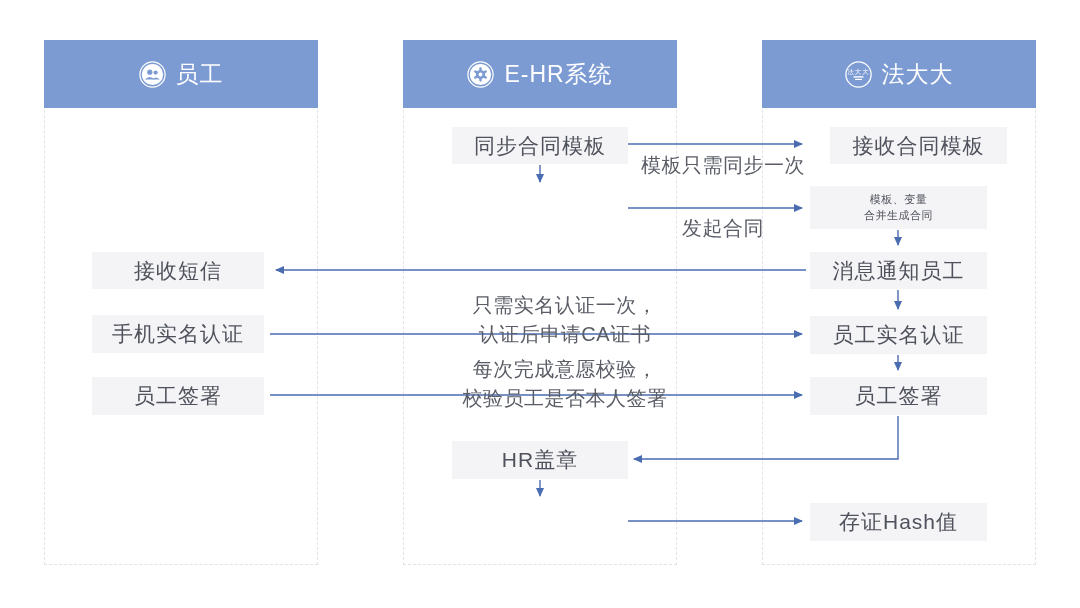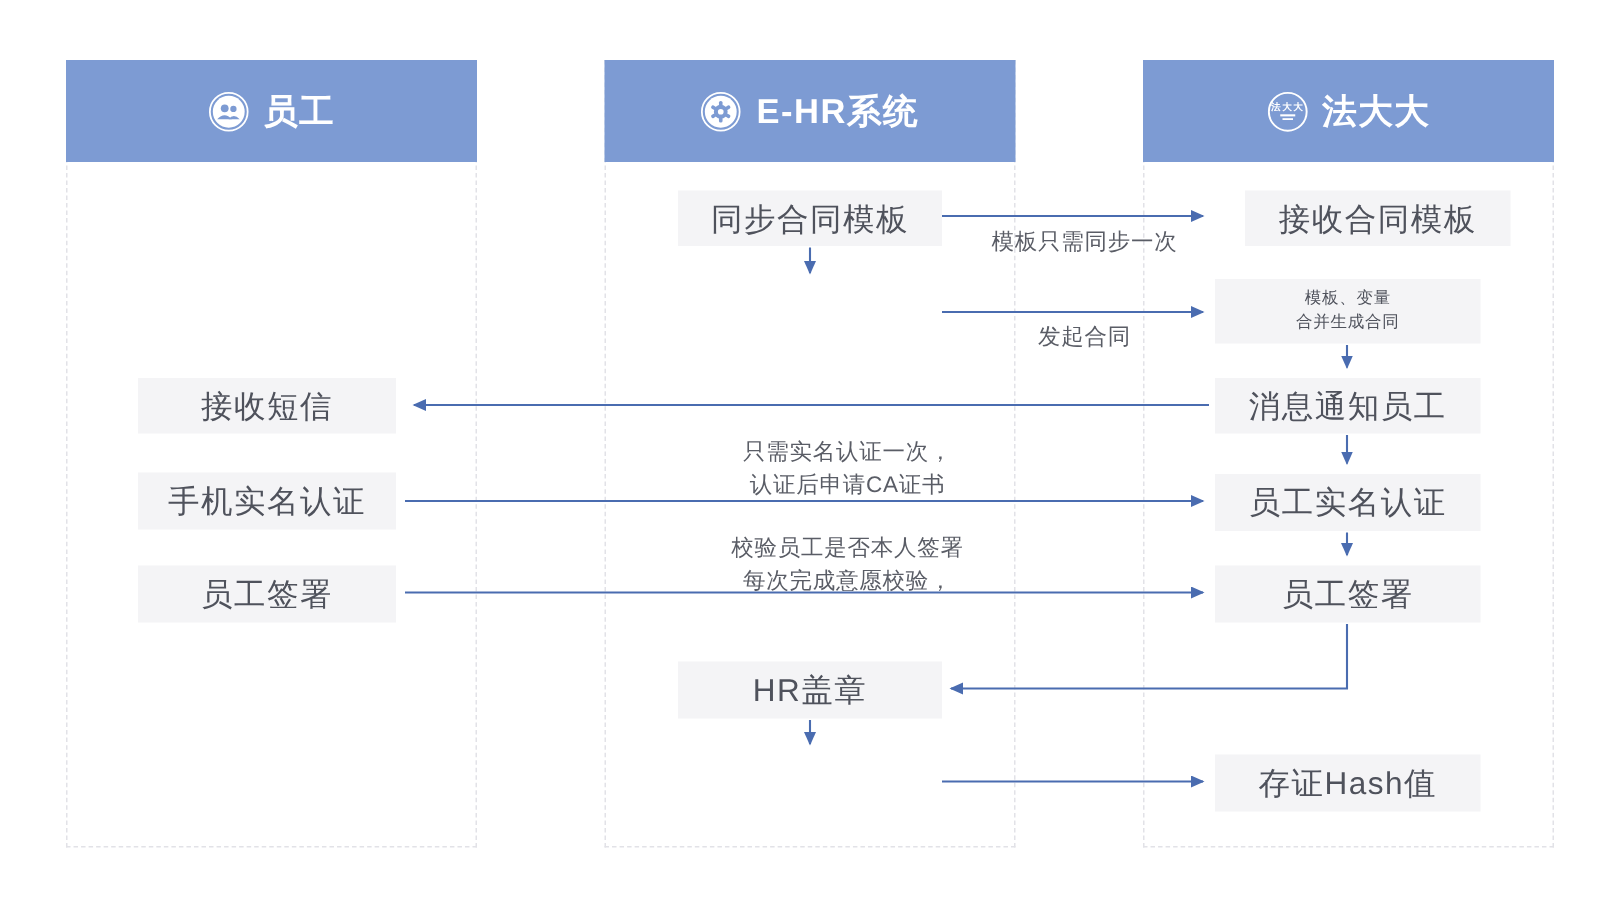--- a/index.html
+++ b/index.html
@@ -7,31 +7,31 @@
     position:relative;width:1080px;height:608px;background:#ffffff;overflow:hidden;
     font-family:"Liberation Sans","DejaVu Sans",sans-serif;
   }
   .lane{position:absolute;top:40px;height:525px;border:1px dashed #e2e2e7;box-sizing:border-box;background:#ffffff;}
   .lane-1{left:44px;width:274px;}
   .lane-2{left:403px;width:274px;}
   .lane-3{left:762px;width:274px;}
   .lane-header{
     position:absolute;top:-1px;left:-1px;right:-1px;height:68px;background:#7d9bd3;
     display:flex;align-items:center;justify-content:center;gap:10px;
-    color:#ffffff;font-size:23px;font-weight:bold;letter-spacing:1px;
+    color:#ffffff;font-size:23px;font-weight:normal;letter-spacing:1px;
   }
   .hdr-icon{display:inline-flex;align-items:center;}
   .node{
     position:absolute;background:#f4f4f6;color:#4f525c;font-size:21px;
     display:flex;align-items:center;justify-content:center;text-align:center;
     letter-spacing:1px;
   }
   .node.small{font-size:11px;flex-direction:column;line-height:1.4;letter-spacing:0.5px;}
   .edge-note{
-    position:absolute;color:#5a5d66;font-size:15px;text-align:center;line-height:1.45;
+    position:absolute;color:#5a5d66;font-size:20px;text-align:center;line-height:1.45;
     letter-spacing:0.5px;
   }
   .connector-layer{position:absolute;left:0;top:0;pointer-events:none;}
 </style>
 </head>
 <body>
 
 <div class="canvas">
 
   <div class="lane lane-1">
@@ -149,17 +149,17 @@
     <span>模板只需同步一次</span>
   </div>
   <div class="edge-note" style="left:630px;top:214px;width:186px;">
     <span>发起合同</span>
   </div>
   <div class="edge-note" style="left:445px;top:291px;width:240px;">
     <div>只需实名认证一次，</div>
     <div>认证后申请CA证书</div>
   </div>
   <div class="edge-note" style="left:445px;top:355px;width:240px;">
+    <div>每次完成意愿校验，</div>
     <div>校验员工是否本人签署</div>
-    <div>每次完成意愿校验，</div>
   </div>
 
 </div>
 
 </body></html>

